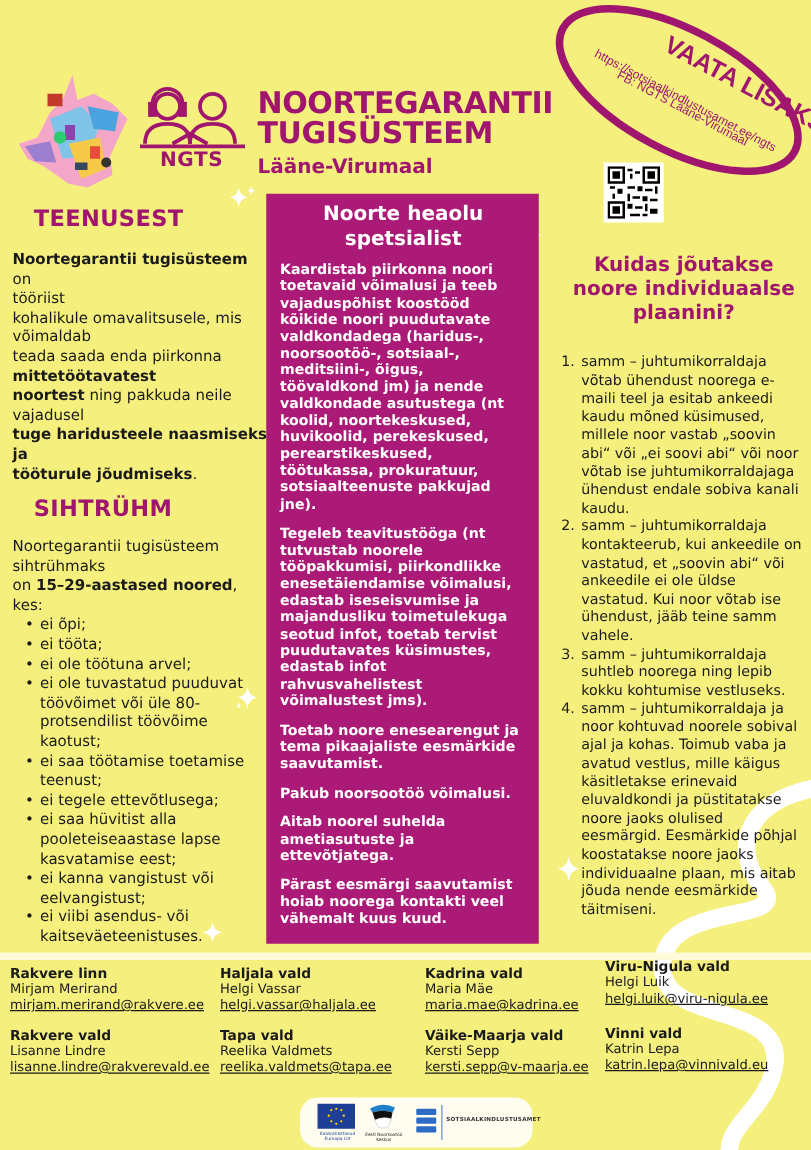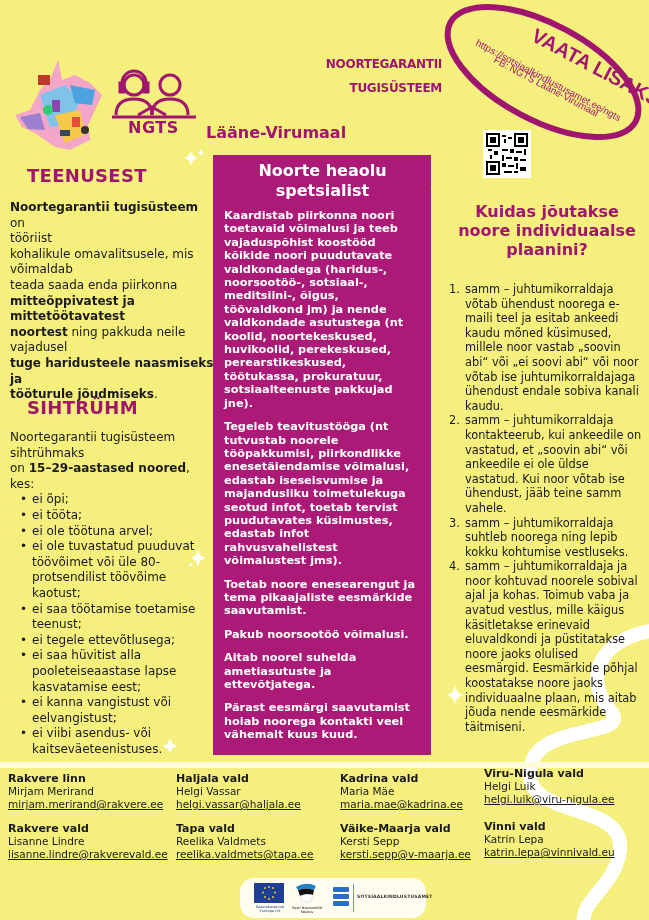--- a/index.html
+++ b/index.html
@@ -9,21 +9,21 @@
       font-family: "DejaVu Sans", sans-serif;
       color: #1a1a1a;
       position: relative;
     }
     .abs { position: absolute; }
 
     
     .map-logo { left: 10px; top: 55px; width: 95px; height: 98px; }
     .ngts-logo { left: 108px; top: 65px; width: 92px; height: 80px; }
     .ngts-label { left: 128px; top: 118px; font-weight: 700; font-size: 16px; color: #a0166f; letter-spacing: 0.5px; }
-    .title1 { left: 206px; top: 52px; width: 236px; text-align: right; font-weight: 900; font-size: 12px; line-height: 24px; color: #a0166f; letter-spacing: -0.3px; }
+    .title1 { left: 206px; top: 70px; width: 236px; text-align: left; font-weight: 900; font-size: 24px; line-height: 24px; color: #a0166f; letter-spacing: -0.3px; }
     .subtitle { left: 206px; top: 123px; width: 236px; font-weight: 700; font-size: 16px; color: #a0166f; }
 
     .oval { left: 415px; top: 0px; width: 234px; height: 145px; }
     .qr { left: 483px; top: 130px; width: 48px; height: 48px; background: #fff; padding: 3px; }
 
     
     .h-left { font-weight: 900; font-size: 18px; color: #a0166f; letter-spacing: 0.3px; }
     .teenusest-h { left: 27px; top: 165px; }
     .teenusest-body { left: 10px; top: 200px; width: 205px; font-size: 12px; line-height: 15.6px; }
     .teenusest-body b { font-weight: 700; }
@@ -168,21 +168,20 @@
     <path d="M9 0 Q10 9 18 10 Q10 11 9 20 Q8 11 0 10 Q8 9 9 0Z" fill="#fff"></path>
   </svg>
 
 <div class="abs h-left teenusest-h">TEENUSEST</div>
 <div class="abs teenusest-body" id="teenusest-body">
     <div><b>Noortegarantii tugisüsteem</b><span> on</span></div>
     <div><span>tööriist</span></div>
     <div><span>kohalikule omavalitsusele, mis</span></div>
     <div><span>võimaldab</span></div>
     <div><span>teada saada enda piirkonna</span></div>
-    <div><b>mitteõppivatest ja</b></div>
     <div><b>mittetöötavatest</b></div>
     <div><b>noortest</b><span> ning pakkuda neile</span></div>
     <div><span>vajadusel</span></div>
     <div><b>tuge haridusteele naasmiseks ja</b></div>
     <div><b>tööturule jõudmiseks</b><span>.</span></div>
   </div>
 
 <div class="abs h-left siht-h">SIHTRÜHM</div>
 <div class="abs siht-body">
   <div id="siht-intro">

